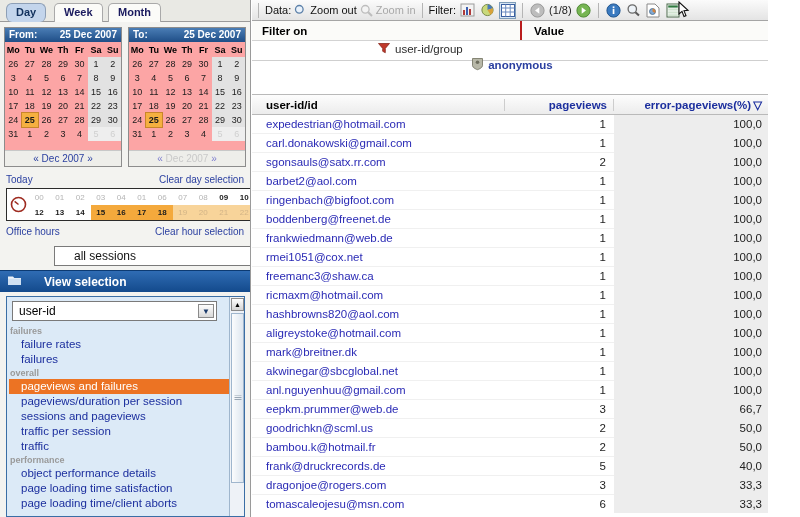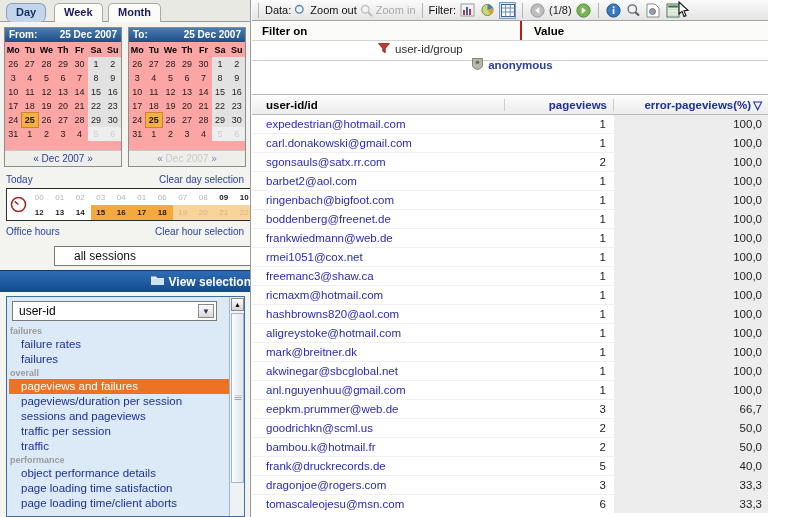--- a/index.html
+++ b/index.html
@@ -99,23 +99,22 @@
     background:linear-gradient(#fdfdfd,#d8d8d8); border:1px solid #8a8a8a;
     display:flex; align-items:center; justify-content:center; font-size:8px;
     color:#1a3a6a; cursor:pointer;
   }
 
   
   #vsHead{
     position:absolute; left:0; top:270px; width:251px; height:22px;
     background:linear-gradient(#2f6cb4,#134a8c);
     color:#fff; font-size:12px; font-weight:bold;
-    display:flex; align-items:center; gap:5px; padding-left:8px;
+    display:flex; align-items:center; gap:23px; padding-left:8px;
     border-top:1px solid #0c3a72;
-    justify-content:flex-end;
   }
   
   #vsBox{
     position:absolute; left:6px; top:296px; width:239px; height:221px;
     background:#dceaf7; border:1px solid #3a6ea5;
   }
   #vsSelect{
     position:absolute; left:5px; top:4px; width:205px; height:20px;
     background:#fff; border:1px solid #7a7a7a;
     display:flex; align-items:center; padding-left:6px; font-size:12px;

